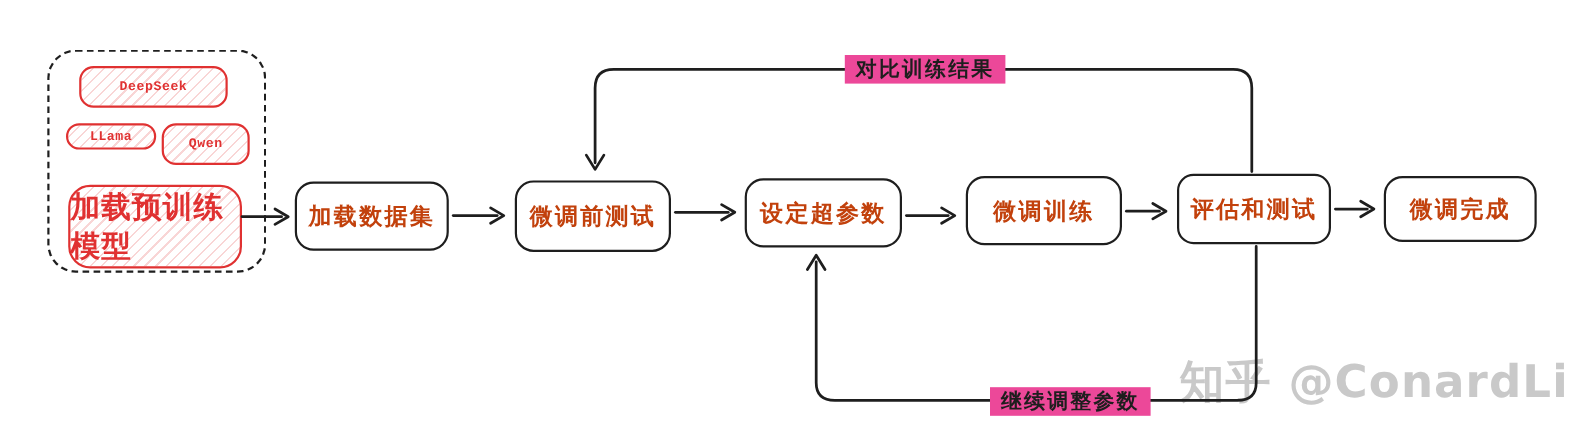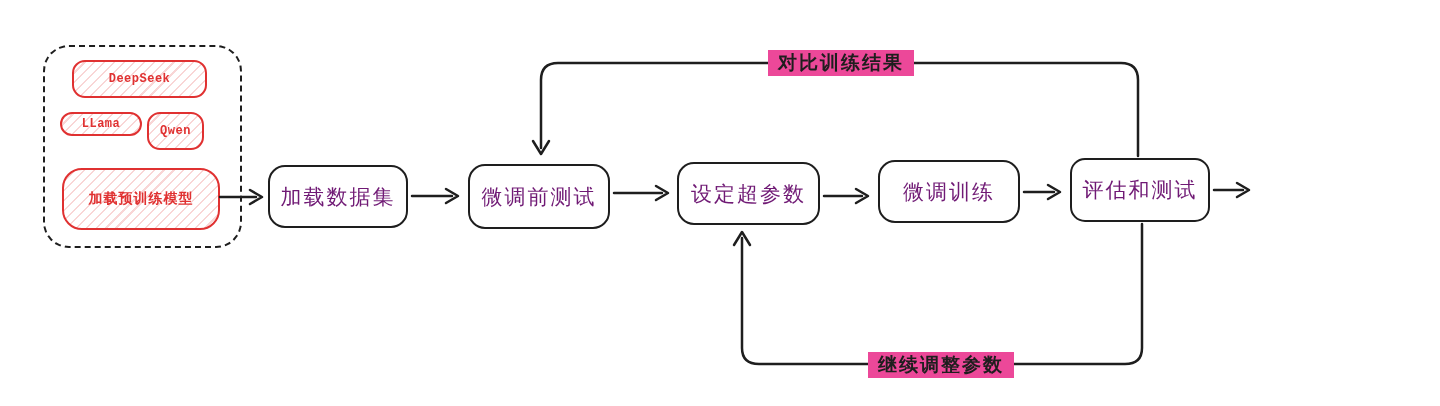--- a/index.html
+++ b/index.html
@@ -57,39 +57,39 @@
         rgba(224,49,49,0.0) 1.5px, rgba(224,49,49,0.0) 7px);
     display: flex;
     align-items: center;
     justify-content: center;
     font-weight: bold;
     border-radius: 13px;
   }
   .red-box.model { font-size: 12px; letter-spacing: 0.5px; font-family: Liberation Mono, monospace; }
   #box-deepseek { left: 72px;  top: 60px;  width: 135px; height: 38px; }
   #box-llama    { left: 60px;  top: 112px; width: 82px;  height: 24px; }
-  #box-qwen     { left: 147px; top: 112px; width: 57px;  height: 38px; }
+  #box-qwen     { left: 147px; top: 112px; width: 80px;  height: 38px; }
   #box-load-pretrained {
-    left: 62px; top: 168px; width: 158px; height: 62px;
-    border-radius: 20px; font-size: 14px; letter-spacing: 1px;
+    left: 62px; top: 168px; width: 158px; height: 76px;
+    border-radius: 20px; font-size: 27px; letter-spacing: 1px;
   }
 
   
   .node {
     position: absolute;
     box-sizing: border-box;
     border: 2.5px solid #1e1e1e;
     border-radius: 17px;
     background: #ffffff;
     display: flex;
     align-items: center;
     justify-content: center;
-    color: #701a75;
+    color: #c2410c;
     font-size: 21px;
-    font-weight: 400;
+    font-weight: 700;
     letter-spacing: 2px;
     white-space: nowrap;
   }
   #node-load-dataset        { left: 268px;  top: 165px; width: 140px; height: 63px; }
   #node-test-before         { left: 468px;  top: 164px; width: 142px; height: 65px; }
   #node-set-hyperparams     { left: 677px;  top: 162px; width: 143px; height: 63px; }
   #node-finetune-training   { left: 878px;  top: 160px; width: 142px; height: 63px; }
   #node-evaluate-test       { left: 1070px; top: 158px; width: 140px; height: 64px; border-radius: 15px; }
   #node-finetune-complete   { left: 1258px; top: 160px; width: 139px; height: 60px; }
 
@@ -98,27 +98,28 @@
     position: absolute;
     background: #ec4899;
     padding: 0 10px;
     color: #1e1e1e;
     font-size: 19px;
     font-weight: 600;
     letter-spacing: 2px;
     white-space: nowrap;
   }
   #label-compare { left: 768px; top: 50px; }
-  #label-adjust  { left: 868px; top: 352px; }
+  #label-adjust  { left: 900px; top: 352px; }
 </style>
 </head>
 <body>
 
 <div id="canvas">
 
+  <div id="watermark">知乎 @ConardLi</div>
 
   <svg id="connectors" width="1440" height="406" viewBox="0 0 1440 406" fill="none" stroke="#1e1e1e" stroke-width="2.5" stroke-linecap="round" stroke-linejoin="round">
 
     <g>
       <path d="M220 197 H256"></path>
         <polyline points="250,190 262,197 250,204"></polyline>
     </g>
     <g>
       <path d="M412 196 H452"></path>
         <polyline points="446,189 458,196 446,203"></polyline>
@@ -173,17 +174,20 @@
   </div>
   <div class="node" id="node-finetune-training">
     <span>微调训练</span>
   </div>
   <div class="node" id="node-set-hyperparams">
     <span>设定超参数</span>
   </div>
   <div class="node" id="node-evaluate-test">
     <span>评估和测试</span>
   </div>
+  <div class="node" id="node-finetune-complete">
+    <span>微调完成</span>
+  </div>
 
   <div class="edge-label" id="label-compare">对比训练结果</div>
   <div class="edge-label" id="label-adjust">继续调整参数</div>
 
 </div>
 
 </body></html>

